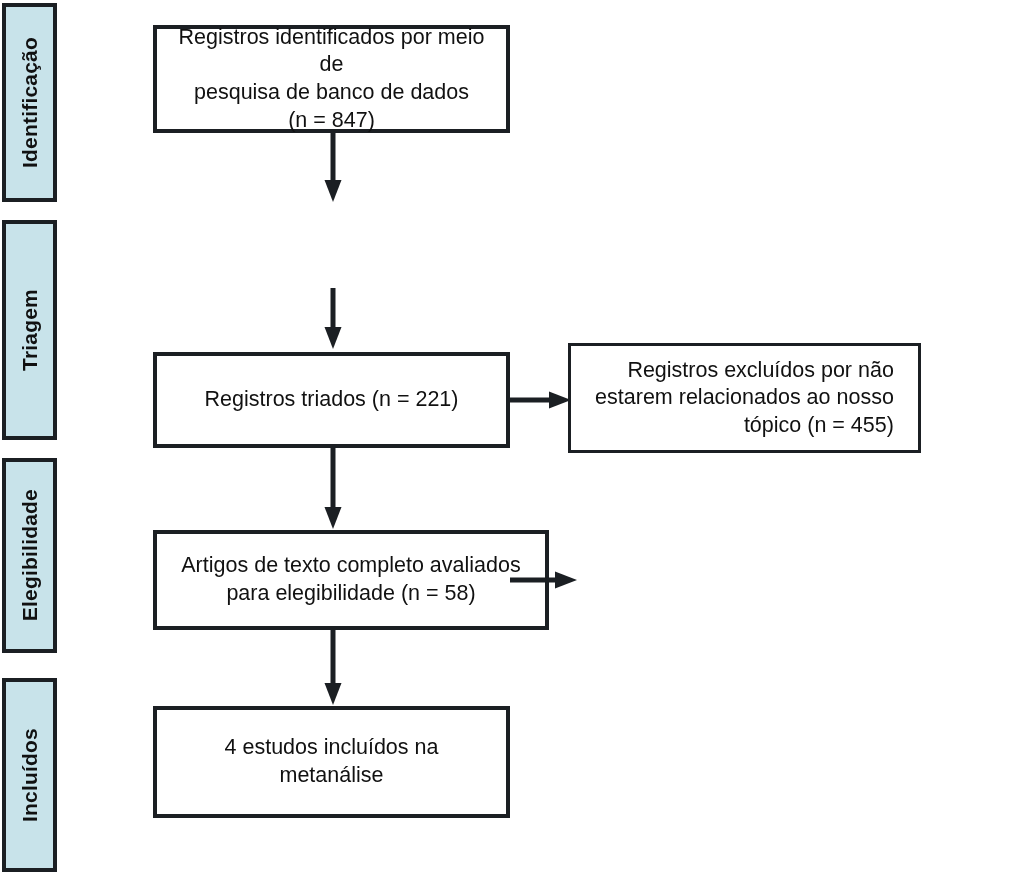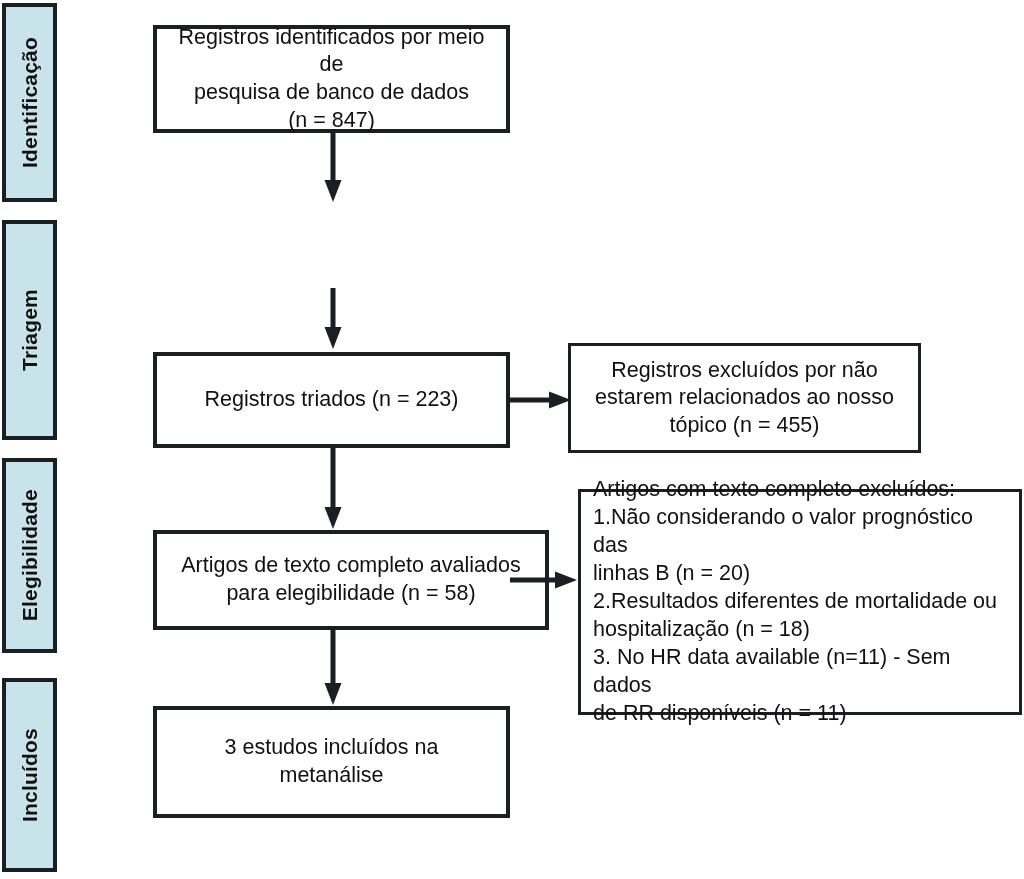--- a/index.html
+++ b/index.html
@@ -118,31 +118,31 @@
 
 
   <div class="arrow" style="left:323px; top:288px; width:20px; height:62px;">
     <svg width="20" height="62" viewBox="0 0 20 62">
       <line x1="10" y1="0" x2="10" y2="44" stroke="#1b1f23" stroke-width="5"></line>
       <polygon points="10,61 1.5,39 18.5,39" fill="#1b1f23"></polygon>
     </svg>
   </div>
 
   <div class="box" style="left:153px; top:352px; width:357px; height:96px;">
-    <span class="box-text">Registros triados (n = 223)</span>
+    <span class="box-text">Registros triados (n = 221)</span>
   </div>
 
   <div class="arrow" style="left:510px; top:390px; width:62px; height:20px;">
     <svg width="62" height="20" viewBox="0 0 62 20">
       <line x1="0" y1="10" x2="44" y2="10" stroke="#1b1f23" stroke-width="5"></line>
       <polygon points="61,10 39,1.5 39,18.5" fill="#1b1f23"></polygon>
     </svg>
   </div>
 
-  <div class="box thin" style="left:568px; top:343px; width:353px; height:110px;">
+  <div class="box thin" style="left:568px; top:343px; width:353px; height:110px;text-align:right;">
     <span class="box-text">Registros excluídos por não
 estarem relacionados ao nosso
 tópico (n = 455)</span>
   </div>
 
   <div class="arrow" style="left:323px; top:448px; width:20px; height:82px;">
     <svg width="20" height="82" viewBox="0 0 20 82">
       <line x1="10" y1="0" x2="10" y2="64" stroke="#1b1f23" stroke-width="5"></line>
       <polygon points="10,81 1.5,59 18.5,59" fill="#1b1f23"></polygon>
     </svg>
@@ -153,34 +153,25 @@
 para elegibilidade (n = 58)</span>
   </div>
 
   <div class="arrow" style="left:510px; top:570px; width:68px; height:20px;">
     <svg width="68" height="20" viewBox="0 0 68 20">
       <line x1="0" y1="10" x2="50" y2="10" stroke="#1b1f23" stroke-width="5"></line>
       <polygon points="67,10 45,1.5 45,18.5" fill="#1b1f23"></polygon>
     </svg>
   </div>
 
-  <div class="box thin left-align" style="left:578px; top:489px; width:444px; height:226px;">
-    <span class="box-text">Artigos com texto completo excluídos:
-1.Não considerando o valor prognóstico das
-linhas B (n = 20)
-2.Resultados diferentes de mortalidade ou
-hospitalização (n = 18)
-3. No HR data available (n=11) - Sem dados
-de RR disponíveis (n = 11)</span>
-  </div>
 
   <div class="arrow" style="left:323px; top:630px; width:20px; height:76px;">
     <svg width="20" height="76" viewBox="0 0 20 76">
       <line x1="10" y1="0" x2="10" y2="58" stroke="#1b1f23" stroke-width="5"></line>
       <polygon points="10,75 1.5,53 18.5,53" fill="#1b1f23"></polygon>
     </svg>
   </div>
 
   <div class="box" style="left:153px; top:706px; width:357px; height:112px;">
-    <span class="box-text">3 estudos incluídos na metanálise</span>
+    <span class="box-text">4 estudos incluídos na metanálise</span>
   </div>
 
 </div>
 
 </body></html>

